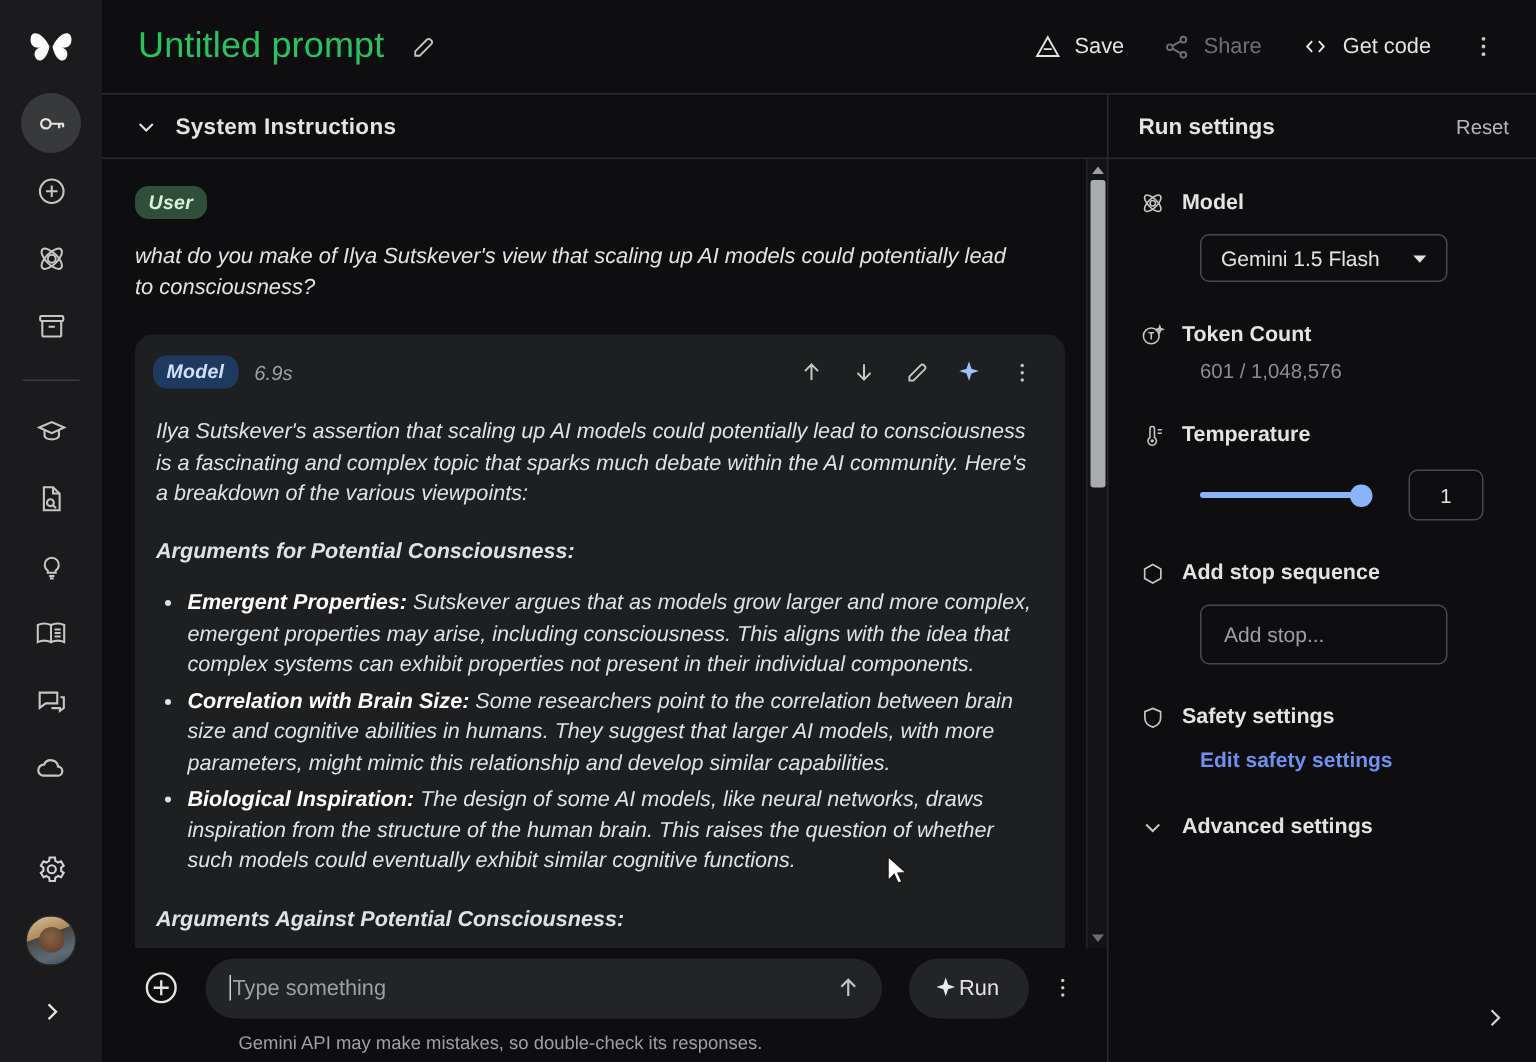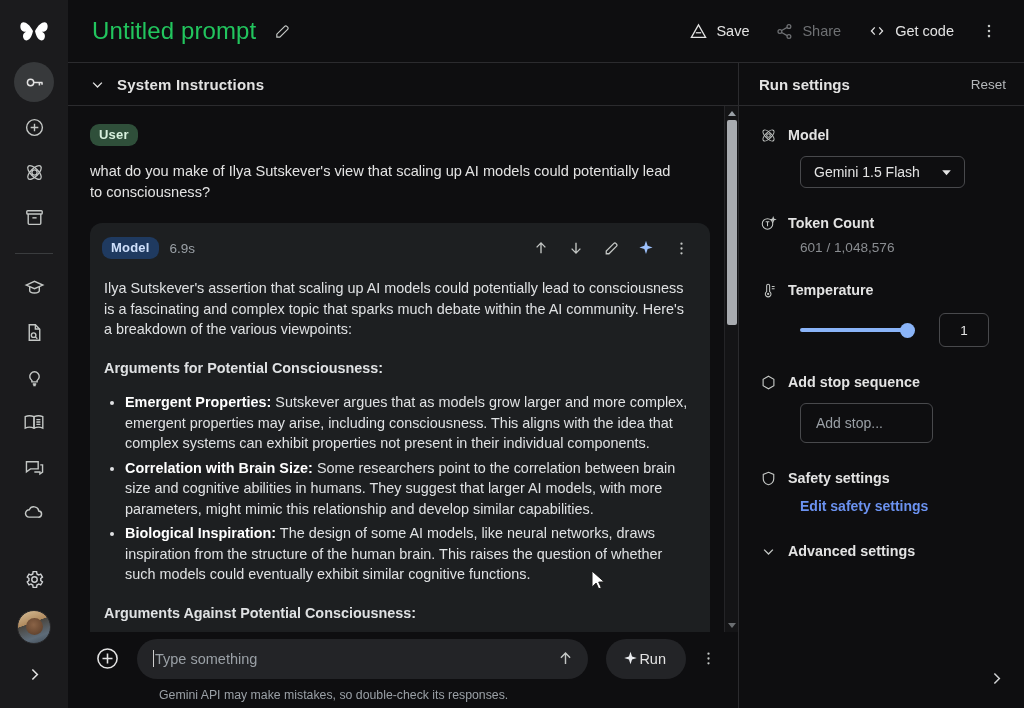--- a/index.html
+++ b/index.html
@@ -97,21 +97,21 @@
   }
   #sysrow {
     height: 43px; flex: 0 0 43px;
     display: flex; align-items: center; gap: 12px;
     padding-left: 22px;
     border-bottom: 1px solid #2b2b2e;
     color: #e3e3e3;
   }
   #sysrow-label { font-size: 15px; font-weight: bold; letter-spacing: .2px; }
 
-  #convo-wrap { flex: 1 1 auto; display: flex; min-height: 0; }
+  #convo-wrap { flex: 1 1 auto; display: flex; min-height: 0; font-style: italic; }
   #convo {
     flex: 1 1 auto; min-width: 0; overflow: hidden;
     padding: 18px 14px 0 22px; position: relative;
   }
   .badge {
     display: inline-block; border-radius: 9px;
     padding: 3px 9px 4px 9px;
     font-size: 13px; font-weight: bold; letter-spacing: .2px;
   }
   #badge-user { background: #2f4f3a; color: #d7f0dd; }
@@ -264,21 +264,21 @@
     position: absolute; left: 100px; top: 3px;
     width: 15px; height: 15px; border-radius: 50%; background: #8ab4f8;
   }
   #temp-value-box {
     margin-left: 17px; width: 50px; height: 34px;
     border: 1px solid #48494c; border-radius: 6px;
     display: flex; align-items: center; justify-content: center;
     font-size: 13.5px; color: #e3e3e3;
   }
   #stop-input {
-    margin: 12px 0 0 41px; width: 133px; height: 40px;
+    margin: 12px 0 0 41px; width: 165px; height: 40px;
     border: 1px solid #48494c; border-radius: 6px;
     display: flex; align-items: center; padding-left: 15px;
     font-size: 14px; color: #9aa0a6;
   }
   #safety-link {
     margin: 11px 0 0 41px; font-size: 14px; color: #6b92f0; font-weight: bold;
   }
   #advanced-row {
     margin-top: 28px; display: flex; align-items: center; gap: 11px;
   }

